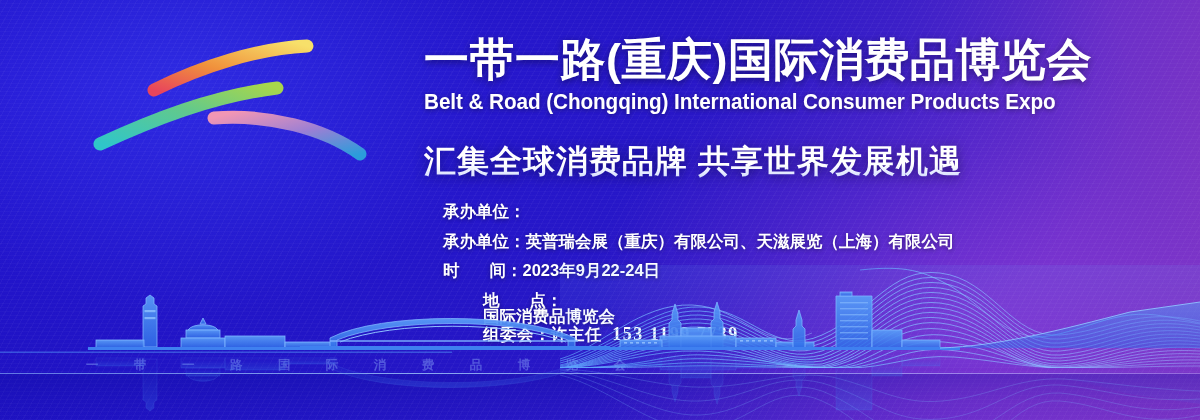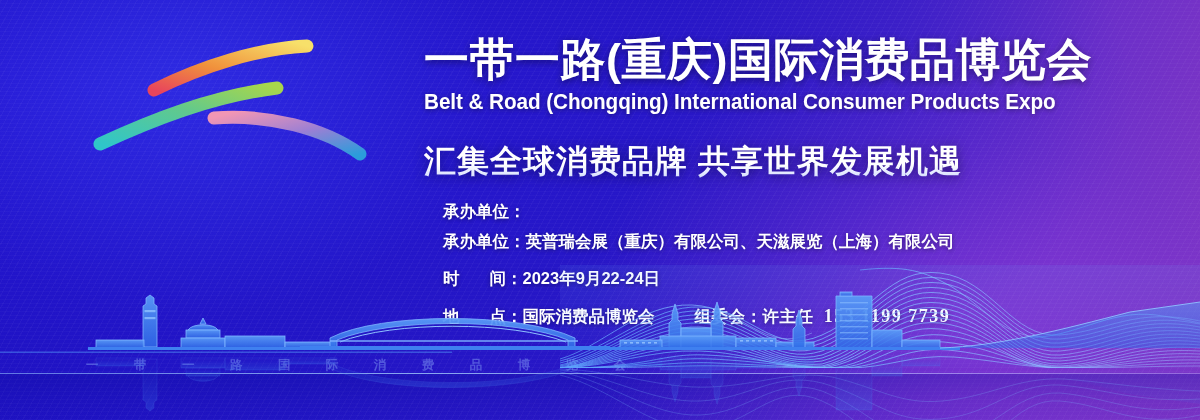--- a/index.html
+++ b/index.html
@@ -89,23 +89,23 @@
   }
 
   
   .info { position:absolute; left:443px; top:203px; }
   .info-row {
     display:flex; align-items:baseline;
     font-size:16.5px; font-weight:700; color:#ffffff;
     line-height:1; margin-bottom:13px; white-space:nowrap;
     text-shadow:0 1px 4px rgba(0,0,25,0.45);
   }
-  .info-row:last-child { margin-bottom:0; }
+  .info-row:last-child { margin-bottom:0;flex-direction:column; }
   .lbl-wide { letter-spacing:0px; }
-  .lbl-spaced { display:inline-block; min-width:74px;margin-top:8px; }
+  .lbl-spaced { display:inline-block; min-width:74px; }
   .lbl-spaced .sp { display:inline-block; width:30px; }
   .contact { margin-left:40px; letter-spacing:0.5px; }
   .contact .num { font-family:"Liberation Serif","DejaVu Serif",serif; font-weight:700; font-size:18px; letter-spacing:1.5px; }
 
   
   .watermark {
     position:absolute; left:86px; top:357px;
     font-size:12.5px; font-weight:700;
     letter-spacing:16px;
     color:rgba(150,185,255,0.40);

